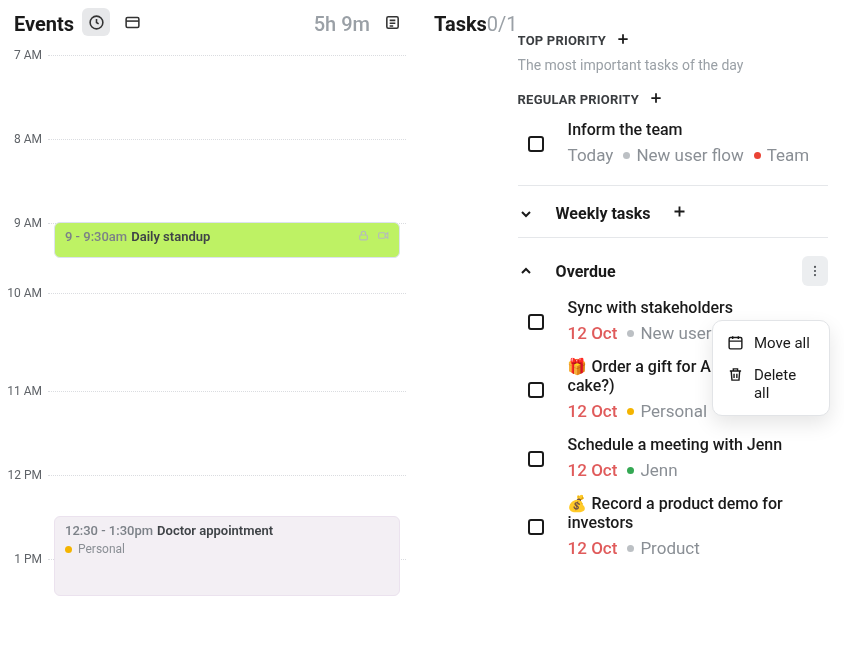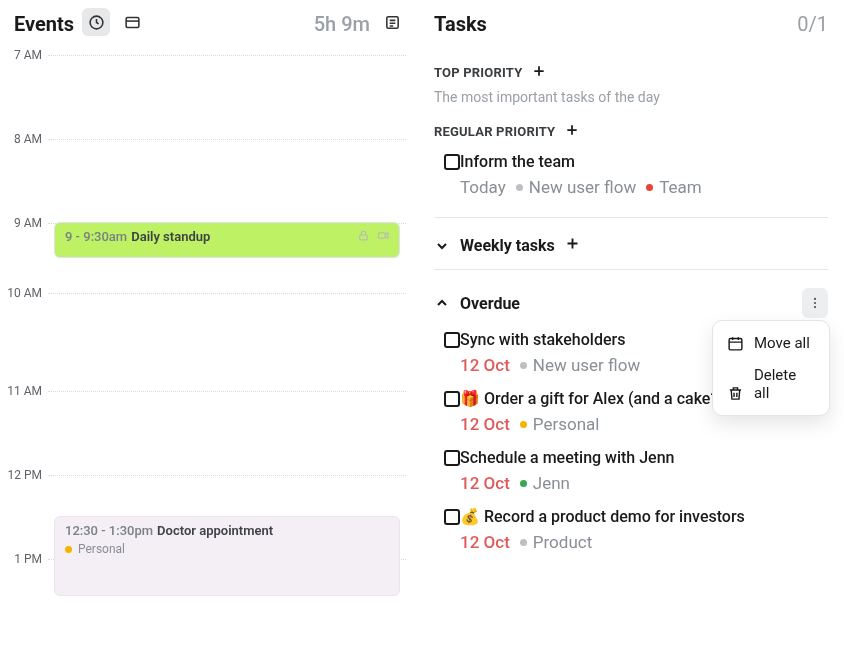--- a/index.html
+++ b/index.html
@@ -135,21 +135,21 @@
   .dot-grey { background: #bcc0c4; }
   .dot-red { background: #ea4335; }
   .dot-green { background: #34a853; }
 
   
   .tasks-pane {
     flex: 1;
     height: 100%;
     padding: 8px 16px 0 14px;
     display: flex;
-    flex-direction: column;
+    flex-direction: row;
     position: relative;
   }
   .tasks-header {
     display: flex;
     align-items: center;
     height: 32px;
   }
   .tasks-title {
     font-size: 20px;
     font-weight: 700;
@@ -185,42 +185,42 @@
   .section {
     margin-bottom: 18px;
   }
   .divider {
     border-top: 1px solid #e5e7ea;
     margin: 14px 0 18px 0;
   }
   .collapsible-heading {
     display: flex;
     align-items: center;
-    gap: 10px;
+    gap: 22px;
     font-size: 16px;
     font-weight: 700;
     color: #1a1a1a;
     cursor: pointer;
     position: relative;
   }
   .collapsible-heading .more-btn {
     margin-left: auto;
     width: 26px;
     height: 30px;
     border-radius: 6px;
     background: #eceef0;
     display: flex;
     align-items: center;
     justify-content: center;
     color: #4b4f54;
   }
   .task-item {
     display: flex;
-    align-items: flex-start;
-    gap: 0;
+    align-items: center;
+    gap: 24px;
     padding: 12px 0 2px 10px;
   }
   .task-checkbox {
     width: 16px;
     height: 16px;
     border: 2px solid #1a1a1a;
     border-radius: 3px;
     margin-top: 2px;
     flex: none;
     cursor: pointer;
@@ -257,21 +257,21 @@
     background: #fff;
     border: 1px solid #e2e4e7;
     border-radius: 10px;
     box-shadow: 0 8px 20px rgba(0,0,0,0.10);
     padding: 6px;
     width: 118px;
     z-index: 50;
   }
   .popup-item {
     display: flex;
-    align-items: flex-end;
+    align-items: flex-start;
     gap: 10px;
     padding: 7px 8px;
     border-radius: 8px;
     font-size: 15px;
     color: #1a1a1a;
     cursor: pointer;
   }
 </style>
 </head>
 <body>

